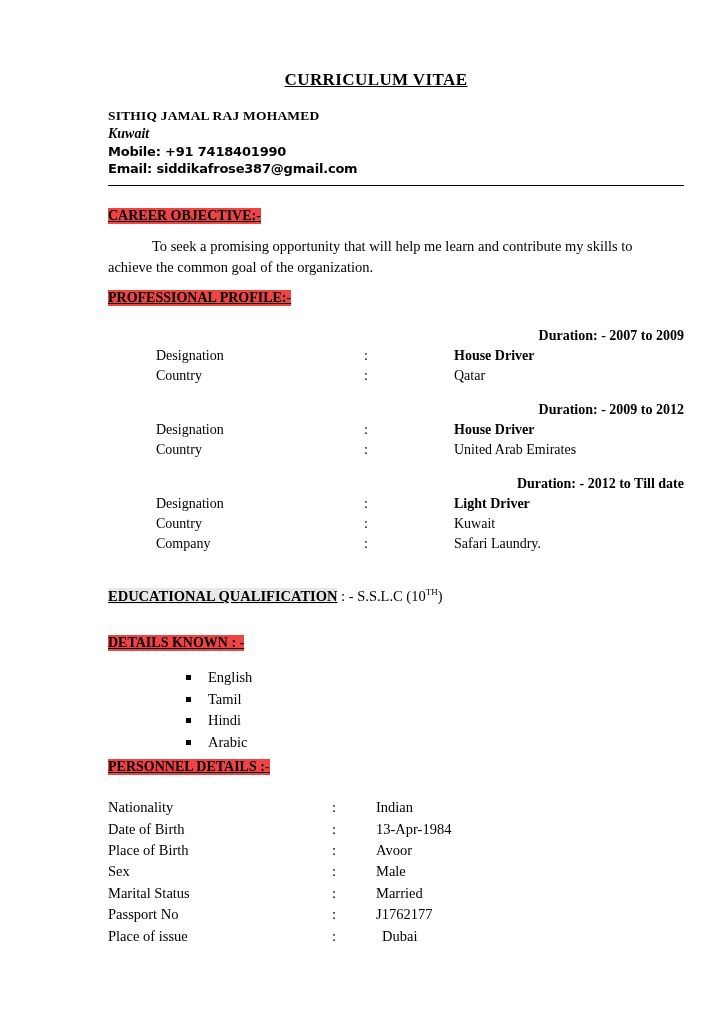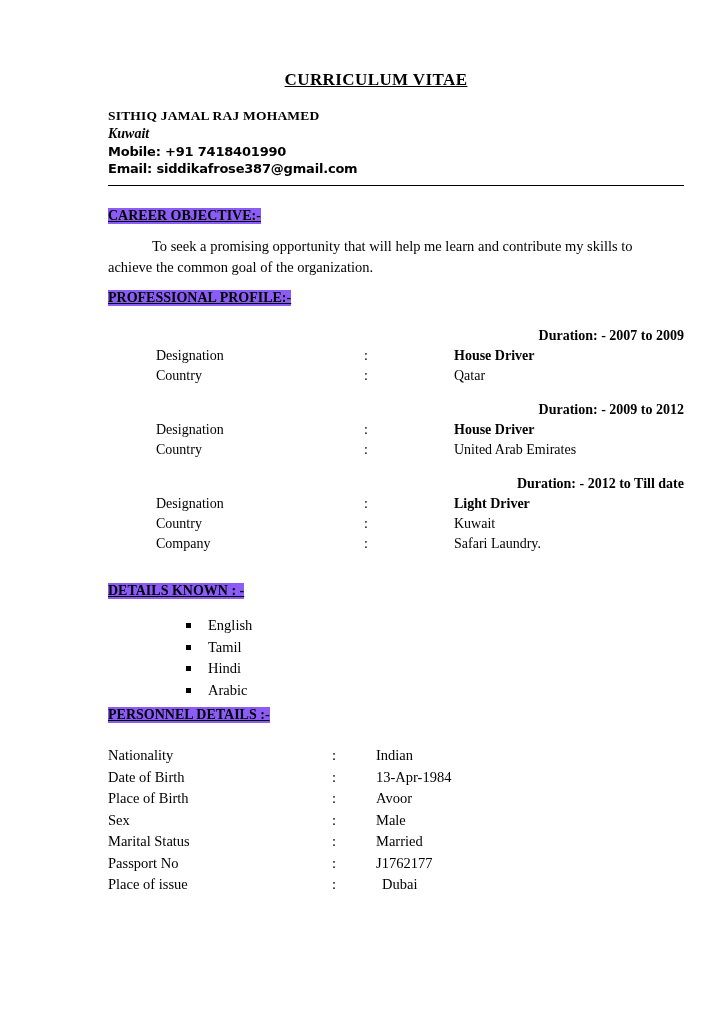--- a/index.html
+++ b/index.html
@@ -56,21 +56,21 @@
     width: 576px;
   }
   .section-head {
     font-weight: bold;
     font-size: 14px;
     text-decoration: underline;
     margin: 12px 0 6px 0;
     display: inline-block;
   }
   .section-head-gray {
-    background: #8b5cf6;
+    background: #ef4444;
   }
   .para {
     font-size: 14.5px;
     line-height: 1.45;
     margin: 6px 0 0 0;
     max-width: 540px;
   }
   .para .indent {
     display: inline-block;
     width: 44px;
@@ -230,20 +230,23 @@
         <span class="v">Kuwait</span>
       </div>
       <div class="job-row">
         <span class="k">Company</span>
         <span class="c">:</span>
         <span class="v">Safari Laundry.</span>
       </div>
     </div>
   </div>
 
+  <div class="edu-line">
+    <span class="lbl">EDUCATIONAL QUALIFICATION</span><span> : - S.S.L.C (10</span><sup>TH</sup><span>)</span>
+  </div>
 
   <div class="section-head section-head-gray lang-head">DETAILS KNOWN : -</div>
 
   <ul class="lang-list">
     <li>English</li>
     <li>Tamil</li>
     <li>Hindi</li>
     <li>Arabic</li>
   </ul>
 

